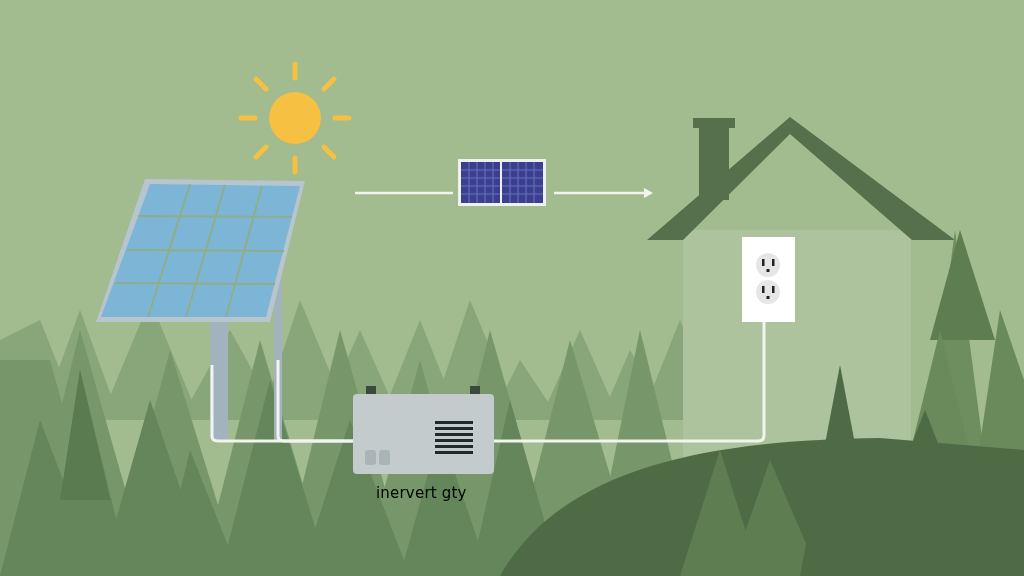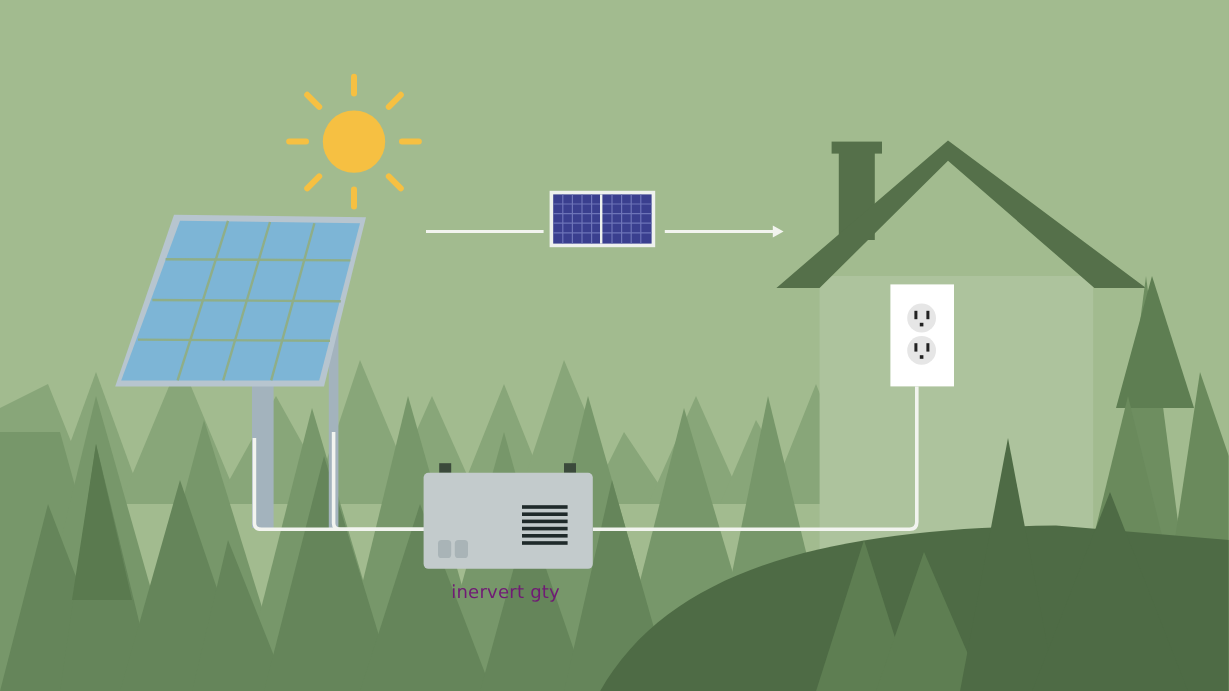--- a/index.html
+++ b/index.html
@@ -1,18 +1,18 @@
 <!DOCTYPE html>
 <html><head>
   <meta charset="utf-8">
   <style>
     html, body { margin: 0; padding: 0; }
     body { width: 1024px; height: 576px; overflow: hidden; background: #a2bb8f; position: relative; font-family: "DejaVu Sans", sans-serif; }
     #scene { position: absolute; left: 0; top: 0; width: 1024px; height: 576px; }
-    .label { position: absolute; color: #701a75; font-size: 15px; letter-spacing: 0.2px; }
+    .label { position: absolute; color: #000000; font-size: 15px; letter-spacing: 0.2px; }
   </style>
 </head>
 <body>
 
 <svg id="scene" viewBox="0 0 1024 576" xmlns="http://www.w3.org/2000/svg">
 
   <rect x="0" y="0" width="1024" height="576" fill="#a2bb8f"></rect>
 
   <g fill="#88a679">
     <polygon points="0,340 40,320 80,420 0,420"></polygon>

